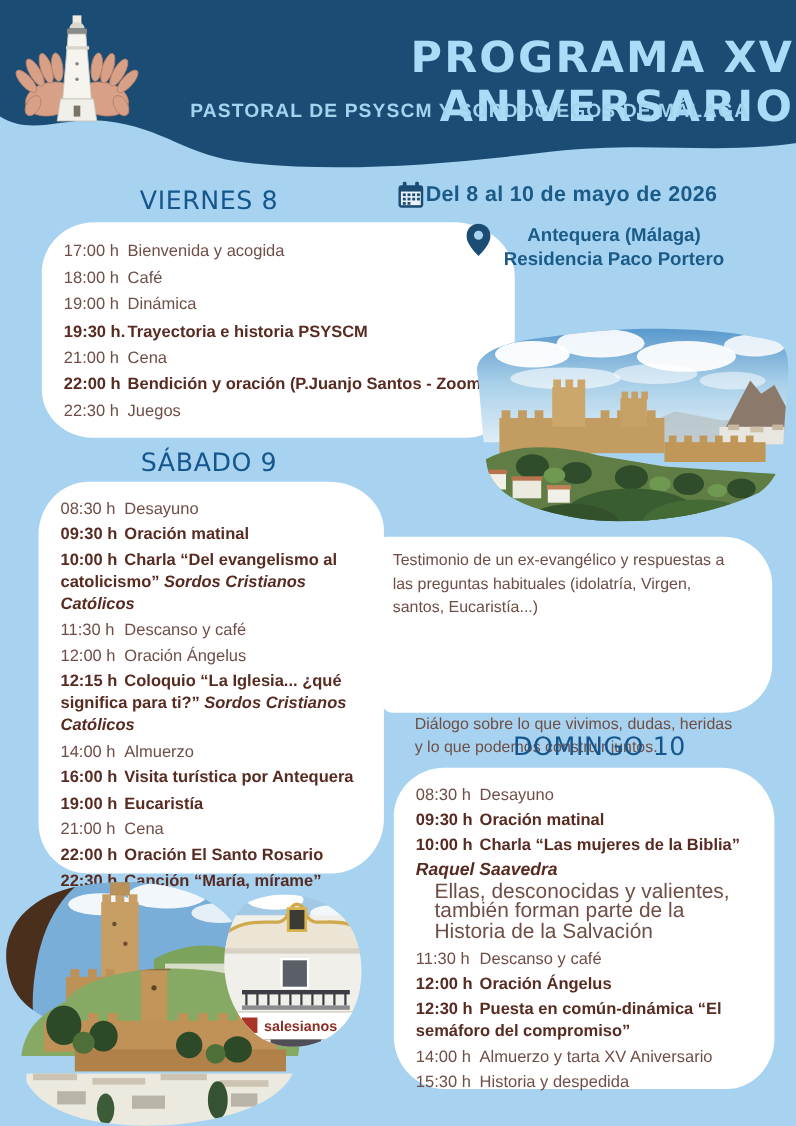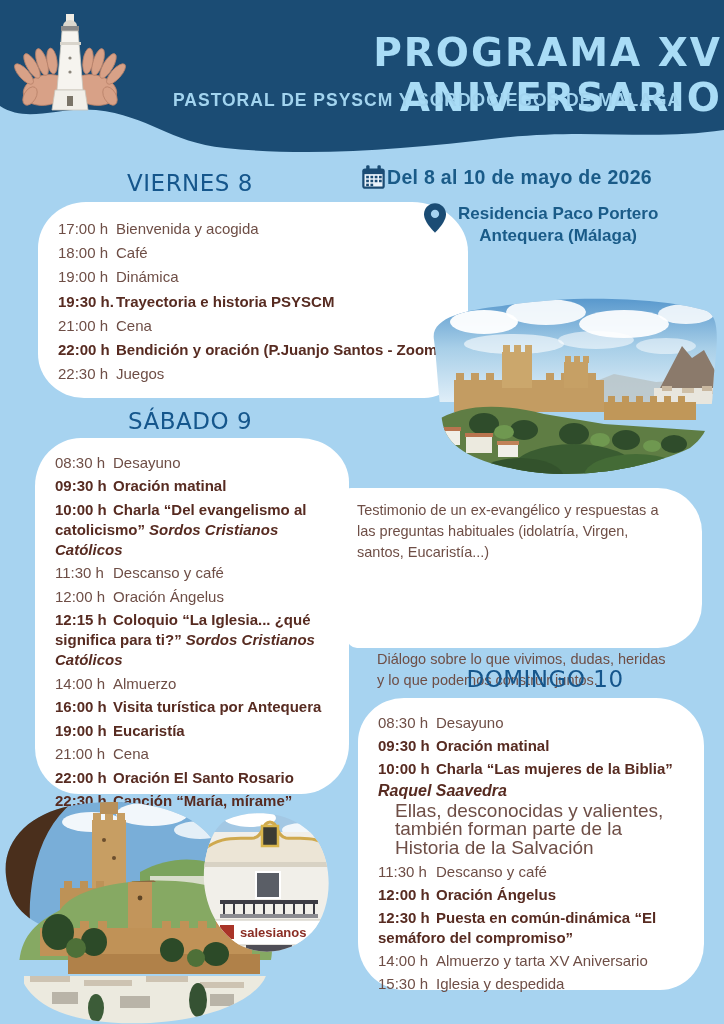--- a/index.html
+++ b/index.html
@@ -127,22 +127,22 @@
     </svg>
     <span class="date-text">Del 8 al 10 de mayo de 2026</span>
   </div>
 
   <div class="venue-row">
     <svg width="22" height="30" viewBox="0 0 24 32">
       <path d="M12,0 C5.4,0 0,5.4 0,12 c0,9 12,20 12,20 s12,-11 12,-20 C24,5.4 18.6,0 12,0 Z" fill="#1b4c74"></path>
       <circle cx="12" cy="11.5" r="4.5" fill="#a7d3f0"></circle>
     </svg>
     <div class="venue-lines">
+      <div>Antequera (Málaga)</div>
       <div>Residencia Paco Portero</div>
-      <div>Antequera (Málaga)</div>
     </div>
   </div>
 
   <div class="day-heading" id="h-viernes">VIERNES 8</div>
   <div class="card" id="card-viernes">
     <div class="row"><span class="t">17:00 h</span><span>Bienvenida y acogida</span></div>
     <div class="row"><span class="t">18:00 h</span><span>Café</span></div>
     <div class="row"><span class="t">19:00 h</span><span>Dinámica</span></div>
     <div class="row b"><span class="t">19:30 h.</span><span>Trayectoria e historia PSYSCM</span></div>
     <div class="row"><span class="t">21:00 h</span><span>Cena</span></div>
@@ -175,21 +175,21 @@
   <div class="card" id="card-domingo">
     <div class="row"><span class="t">08:30 h</span><span>Desayuno</span></div>
     <div class="row b"><span class="t">09:30 h</span><span>Oración matinal</span></div>
     <div class="row b"><span class="t">10:00 h</span><span>Charla “Las mujeres de la Biblia”</span></div>
     <div class="speaker">Raquel Saavedra</div>
     <div class="subnote">Ellas, desconocidas y valientes, también forman parte de la Historia de la Salvación</div>
     <div class="row"><span class="t">11:30 h</span><span>Descanso y café</span></div>
     <div class="row b"><span class="t">12:00 h</span><span>Oración Ángelus</span></div>
     <div class="row b"><span class="t">12:30 h</span><span>Puesta en común-dinámica “El semáforo del compromiso”</span></div>
     <div class="row"><span class="t">14:00 h</span><span>Almuerzo y tarta XV Aniversario</span></div>
-    <div class="row"><span class="t">15:30 h</span><span>Iglesia y despedida</span></div>
+    <div class="row"><span class="t">15:30 h</span><span>Historia y despedida</span></div>
   </div>
 
   <svg id="photo-panorama" width="298" height="200" viewBox="0 0 298 200">
     <defs>
       <linearGradient id="skyGrad" x1="0" y1="0" x2="0" y2="1">
         <stop offset="0" stop-color="#3e86c4"></stop>
           <stop offset="0.55" stop-color="#a8cfe8"></stop>
           <stop offset="1" stop-color="#dfeef8"></stop>
       </linearGradient>
       <clipPath id="clipPanorama">

